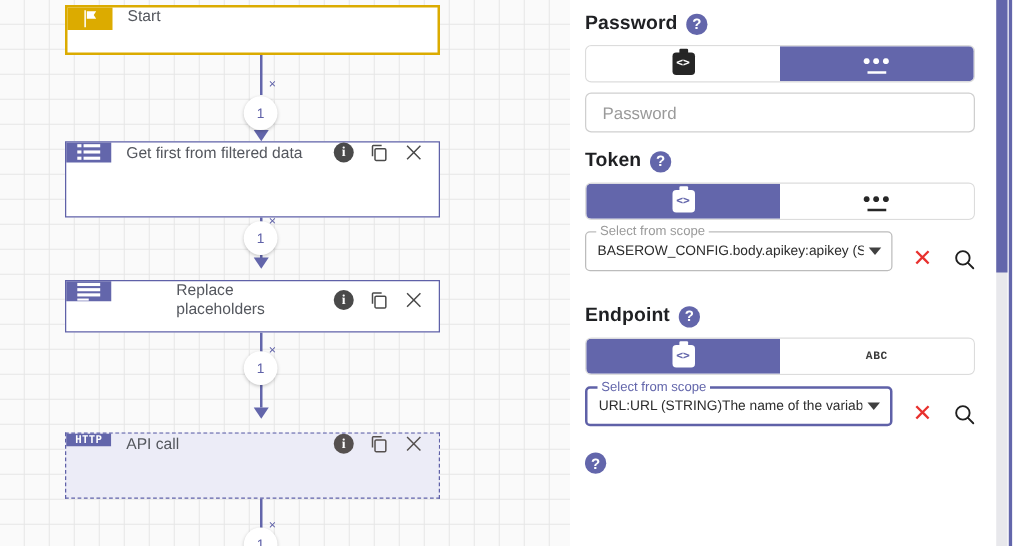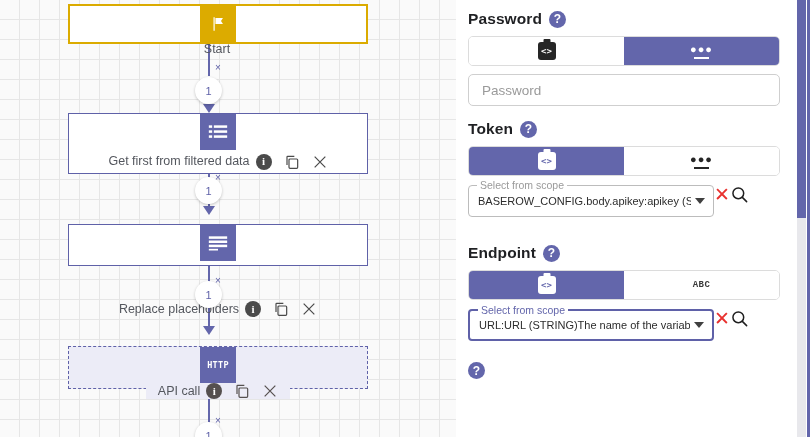--- a/index.html
+++ b/index.html
@@ -28,27 +28,26 @@
     background-image:
       linear-gradient(to right, #e6e6e6 1px, transparent 1px),
       linear-gradient(to bottom, #e6e6e6 1px, transparent 1px);
     background-size: 20px 20px;
     background-position: -1px -1px;
     overflow: hidden;
   }
 
   .node {
     position: absolute;
-    left: 68px;
+    left: 52px;
     width: 300px;
     display: flex;
-    align-items: center;
+    align-items: flex-start;
     background: #ffffff;
     z-index: 3;
-    flex-direction: column;
   }
 
   .node-badge {
     width: 36px;
     flex: 0 0 36px;
     display: flex;
     align-items: center;
     justify-content: center;
   }
 
@@ -88,21 +87,21 @@
   
   .node-purple { border: 1.5px solid #5f61a8; }
   .node-purple .node-badge { background: #6366ab; }
 
   #node-getfirst { top: 113px; height: 61px; }
   #node-replace  { top: 224px; height: 42px; gap: 40px; }
 
   
   #node-api {
     top: 346px;
-    height: 43px;
+    height: 53px;
     border: 1.5px dashed #5f61a8;
     background: #ececf7;
   }
   #node-api .node-badge { background: #6366ab; }
   #node-api .node-body { background: #ececf7; }
 
   
   .edge {
     position: absolute;
     left: 208px;
@@ -292,22 +291,22 @@
     color: #1f2023;
     font-family: "Liberation Sans", sans-serif;
     background: #ffffff;
     outline: none;
   }
   .text-input::placeholder { color: #9a9a9a; }
 
   
   .scope-row {
     display: flex;
-    align-items: flex-start;
-    gap: 0;
+    align-items: flex-end;
+    gap: 16px;
     margin-top: 1px;
   }
 
   .scope-select {
     position: relative;
     width: 246px;
     height: 32px;
     border: 1px solid #bcbcbc;
     border-radius: 4px;
     display: flex;

